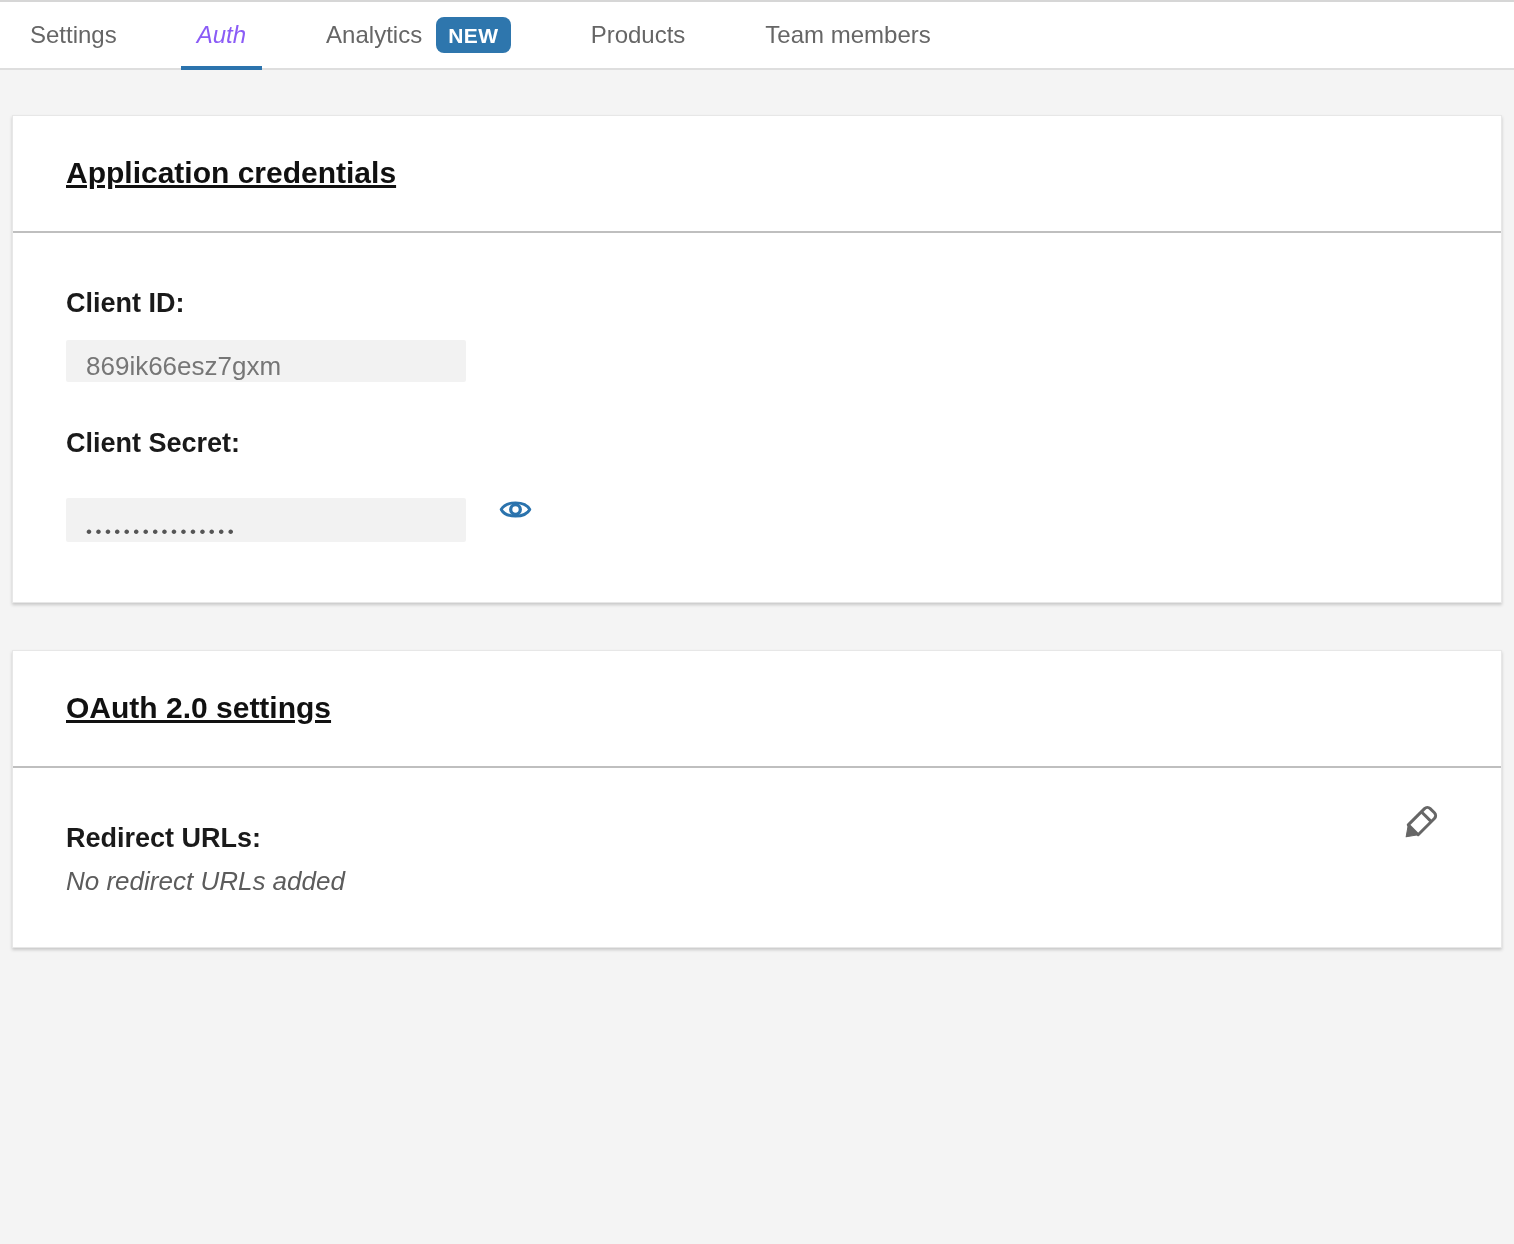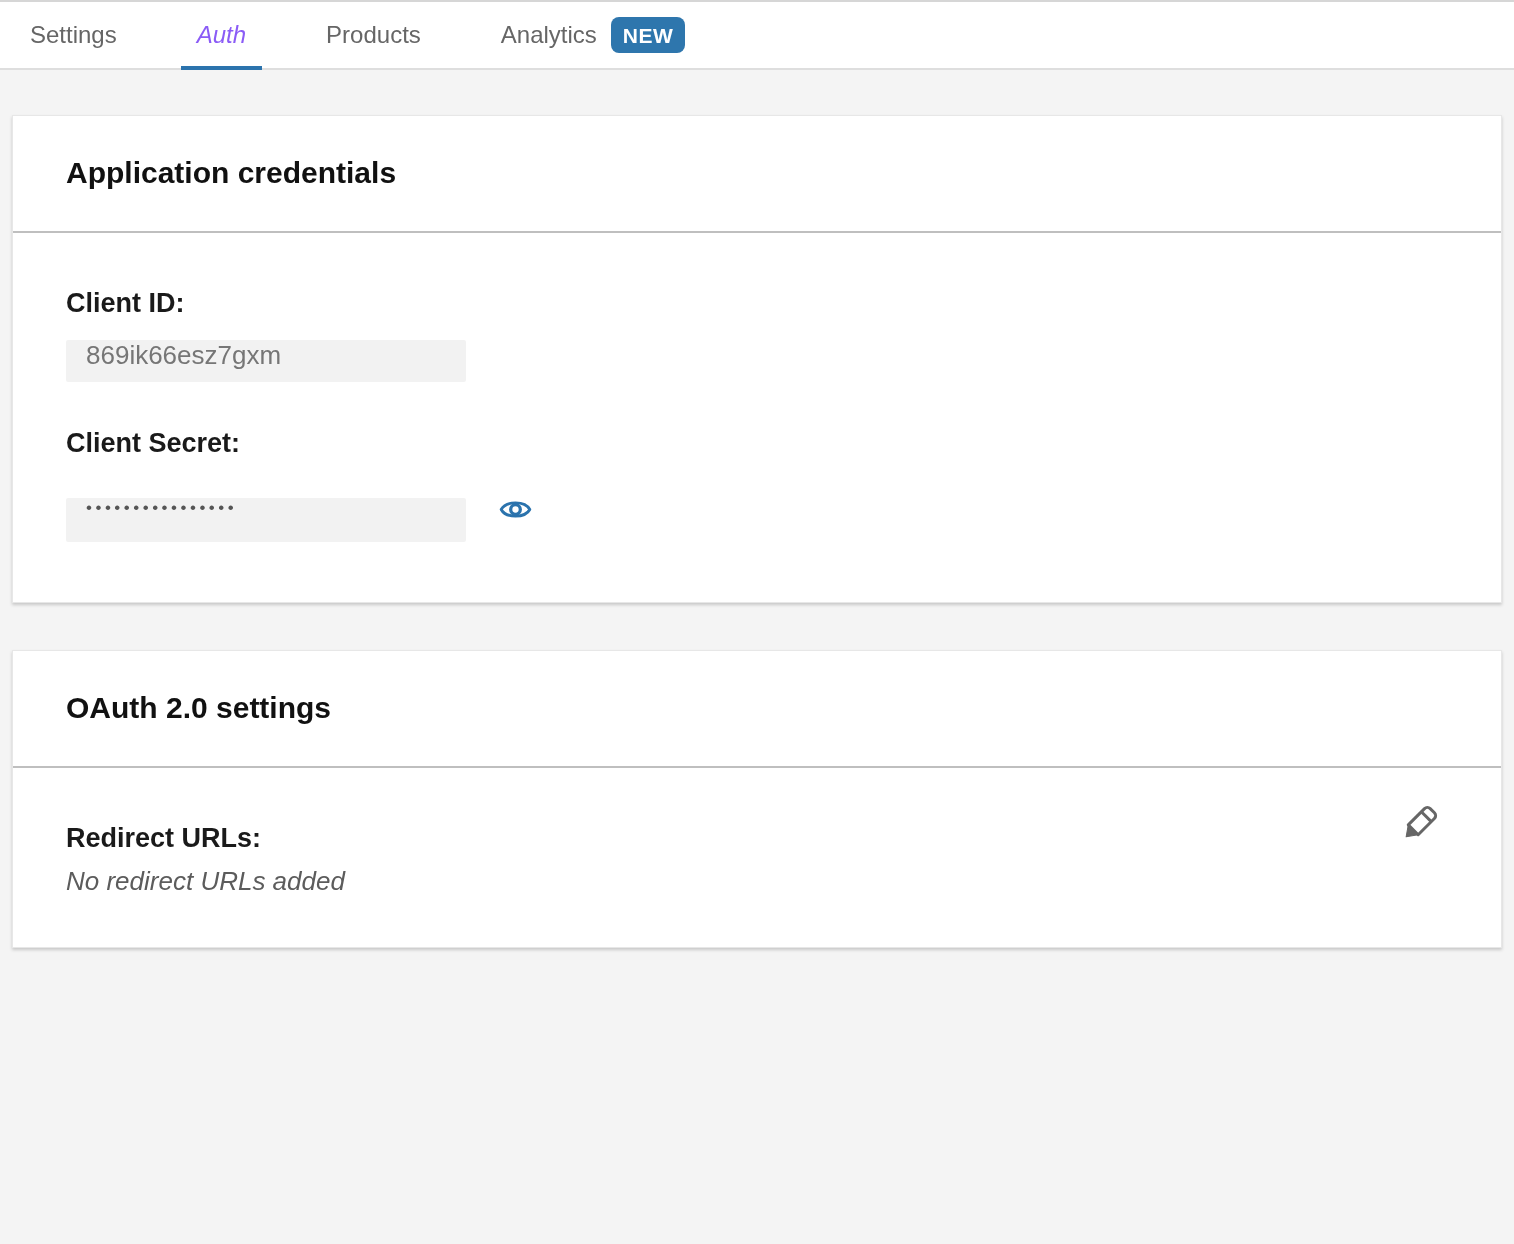--- a/index.html
+++ b/index.html
@@ -60,20 +60,21 @@
     box-shadow: 0 2px 3px rgba(0,0,0,0.18);
     margin-bottom: 47px;
     width: 1490px;
   }
   .card-header { padding: 40px 53px 41px; }
   .card-header h2 {
     font-size: 30px;
     font-weight: 700;
     color: #111111;
     line-height: 34px;
+    text-decoration: underline;
   }
   .card-divider {
     height: 0;
     border-top: 2px solid #bfbfbf;
   }
   .card-body { padding: 54px 53px 60px; }
 
   .field-label {
     font-size: 27px;
     font-weight: 700;
@@ -82,21 +83,21 @@
     margin-bottom: 18px;
   }
   .field-label.spaced { margin-top: 45px; }
 
   .field {
     width: 400px;
     height: 42px;
     background: #f2f2f2;
     border-radius: 2px;
     display: flex;
-    align-items: flex-start;
+    align-items: flex-end;
     padding-left: 20px;
     font-size: 26px;
     color: #767676;
     margin-top: 21px;
   }
   .secret-row { display: flex; align-items: center; gap: 33px; }
   .field.secret {
     height: 44px;
     font-size: 17px;
     letter-spacing: 3.5px;
@@ -138,25 +139,28 @@
 <div class="app">
 
   <nav class="tabbar">
     <div class="tab">
       <span>Settings</span>
     </div>
     <div class="tab active">
       <span>Auth</span>
     </div>
     <div class="tab">
-      <span>Products</span>
-    </div>
-    <div class="tab">
       <span>Analytics</span>
       <span class="badge">NEW</span>
+    </div>
+    <div class="tab">
+      <span>Products</span>
+    </div>
+    <div class="tab">
+      <span>Team members</span>
     </div>
   </nav>
 
   <main class="page">
 
     <section class="card">
       <header class="card-header">
         <h2>Application credentials</h2>
       </header>
       <div class="card-divider"></div>

